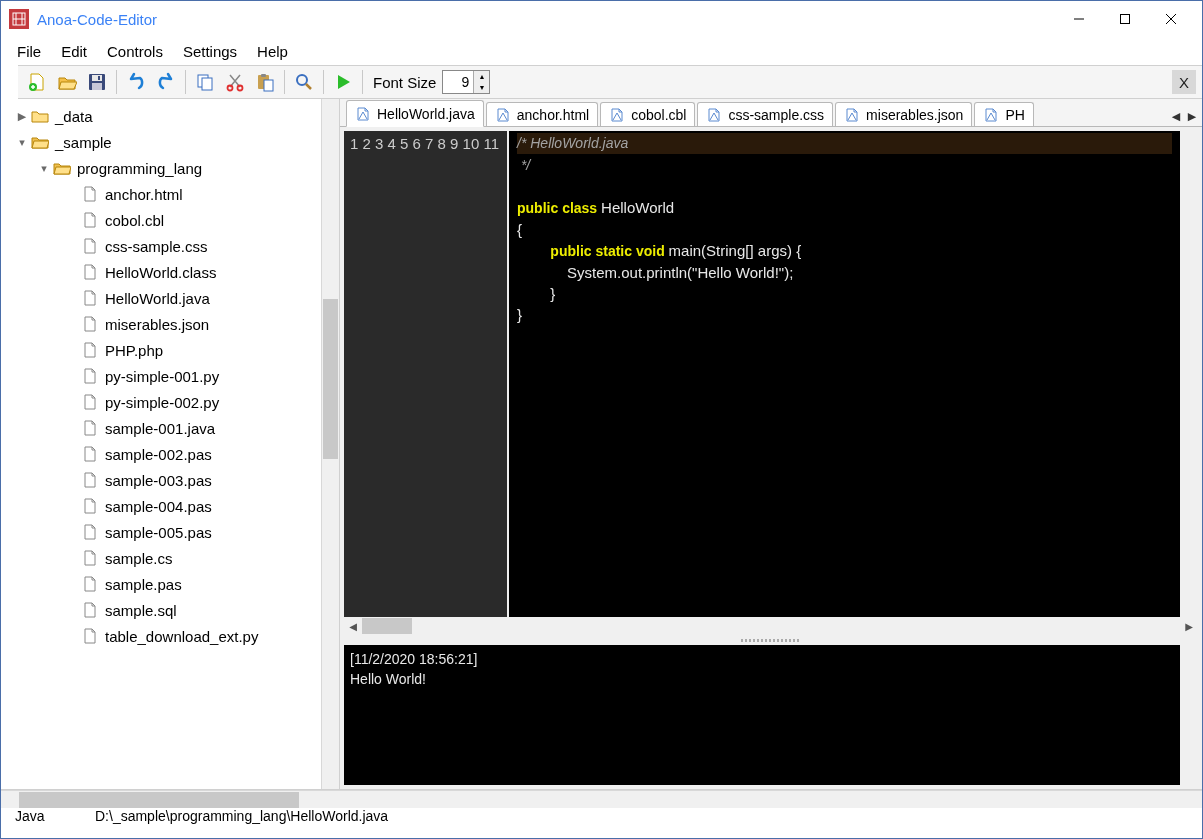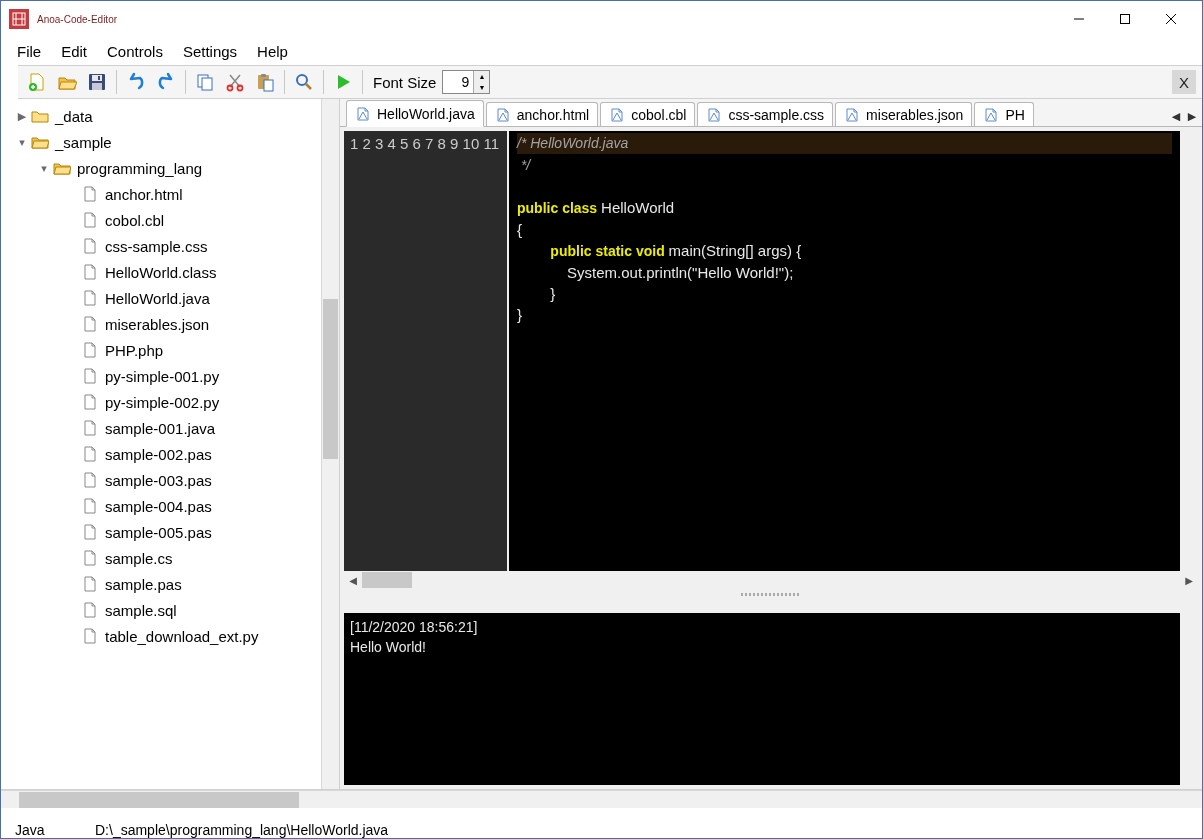--- a/index.html
+++ b/index.html
@@ -1,21 +1,21 @@
 <!DOCTYPE html>
 <html><head>
 <meta charset="utf-8">
 <style>
 *{box-sizing:border-box;margin:0;padding:0;font-family:"Segoe UI",Tahoma,sans-serif;font-size:14px;}
 html,body{height:100%;}
 body{background:#fff;display:flex;flex-direction:column;width:1203px;height:839px;border:1px solid #4a6ea9;overflow:hidden;}
 .title-bar{display:flex;align-items:center;height:36px;background:#fff;padding:0 8px;}
 .title-bar .app-icon{width:20px;height:20px;background:#c43a3e;margin-right:8px;display:flex;align-items:center;justify-content:center;}
 .title-bar .app-icon svg{width:14px;height:14px;}
-.title-bar .title-text{flex:1;font-size:10px;color:#7f1d1d;}
+.title-bar .title-text{flex:1;font-size:15px;color:#3b82f6;}
 .title-bar .win-btn{width:46px;height:30px;display:flex;align-items:center;justify-content:center;color:#000;}
 .title-bar .win-btn svg{width:12px;height:12px;}
 .menu-bar{display:flex;align-items:center;height:28px;padding:0 6px;background:#fff;}
 .menu-bar .menu-item{padding:3px 10px;font-size:15px;color:#000;}
 .toolbar{display:flex;align-items:center;height:34px;background:#f5f5f5;border-top:1px solid #d0d0d0;border-bottom:1px solid #d0d0d0;padding:0 4px;margin-left:17px;}
 .toolbar .tbtn{width:28px;height:28px;display:flex;align-items:center;justify-content:center;margin:0 1px;}
 .toolbar .sep{width:1px;height:24px;background:#c8c8c8;margin:0 4px;}
 .toolbar .fontlabel{font-size:15px;margin-left:6px;margin-right:6px;color:#000;}
 .toolbar .spinner{display:flex;align-items:center;border:1px solid #888;background:#fff;height:24px;}
 .toolbar .spinner input{width:30px;border:none;text-align:right;padding-right:4px;font-size:14px;outline:none;}
@@ -46,26 +46,26 @@
 .code .kw{color:#eded00;font-weight:bold;}
 .code .cm{color:#a3a3a3;font-style:italic;}
 .code .hl-line{background:#2a1a0a;display:block;}
 .editor-scroll-v{width:18px;background:#f0f0f0;}
 .hscroll{height:18px;background:#f0f0f0;display:flex;align-items:center;margin:0 4px;position:relative;}
 .hscroll .hbtn{width:18px;height:18px;display:flex;align-items:center;justify-content:center;color:#555;font-size:10px;}
 .hscroll .htrack{flex:1;position:relative;height:18px;}
 .hscroll .hthumb{position:absolute;top:1px;bottom:1px;background:#c8c8c8;}
 .splitter{height:6px;background:#f0f0f0;display:flex;align-items:center;justify-content:center;margin:2px 4px;}
 .splitter .grip{width:60px;height:3px;background:repeating-linear-gradient(90deg,#aaa 0 2px,transparent 2px 4px);}
-.console{height:172px;background:#000;color:#e8e8e8;font-family:Consolas,"Courier New",monospace;font-size:15px;line-height:20px;padding:4px 6px;margin:14px 4px 4px 4px;overflow:hidden;position:relative;}
+.console{height:140px;background:#000;color:#e8e8e8;font-family:Consolas,"Courier New",monospace;font-size:15px;line-height:20px;padding:4px 6px;margin:0 4px 4px 4px;overflow:hidden;position:relative;}
 .console .cvscroll{position:absolute;right:0;top:0;bottom:0;width:18px;background:#f0f0f0;}
 .bottom-hscroll{height:18px;background:#f0f0f0;display:flex;align-items:center;border-top:1px solid #d8d8d8;}
 .bottom-hscroll .bhtrack{flex:1;position:relative;height:18px;}
 .bottom-hscroll .bhthumb{position:absolute;top:1px;bottom:1px;background:#c8c8c8;}
-.status{height:30px;display:flex;align-items:flex-end;padding:0 14px;background:#fff;font-size:15px;color:#000;}
+.status{height:30px;display:flex;align-items:flex-start;padding:0 14px;background:#fff;font-size:15px;color:#000;}
 .status .lang{width:80px;}
 svg{display:block;}
 </style>
 </head>
 <body>
 
 <div class="title-bar">
   <div class="app-icon">
     <svg viewBox="0 0 14 14">
         <rect x="1" y="1" width="12" height="12" fill="none" stroke="#fff" stroke-width="1"></rect>

